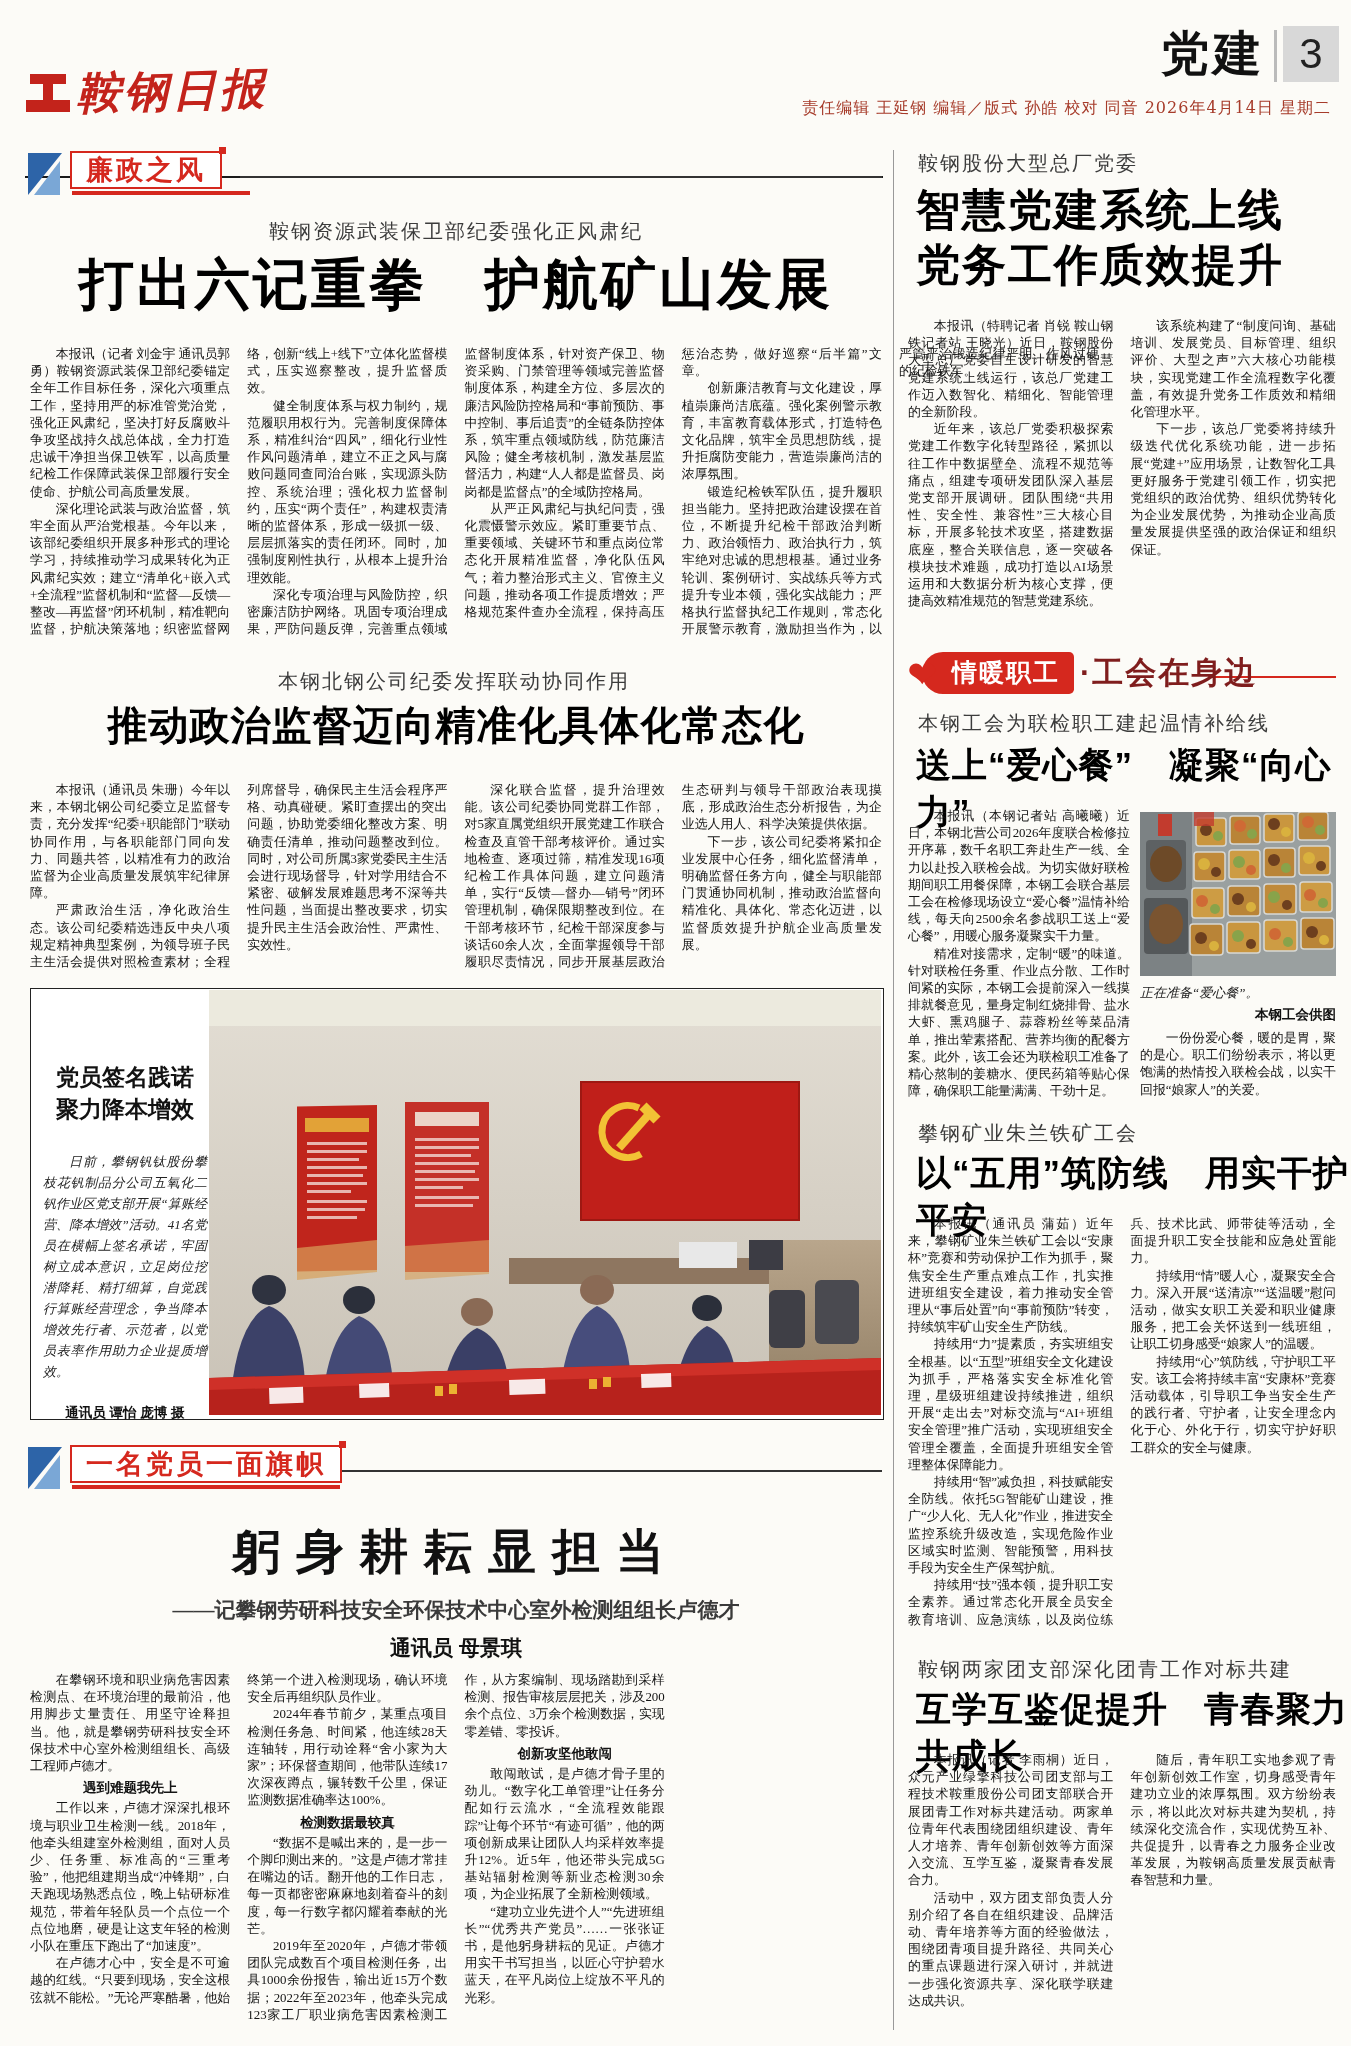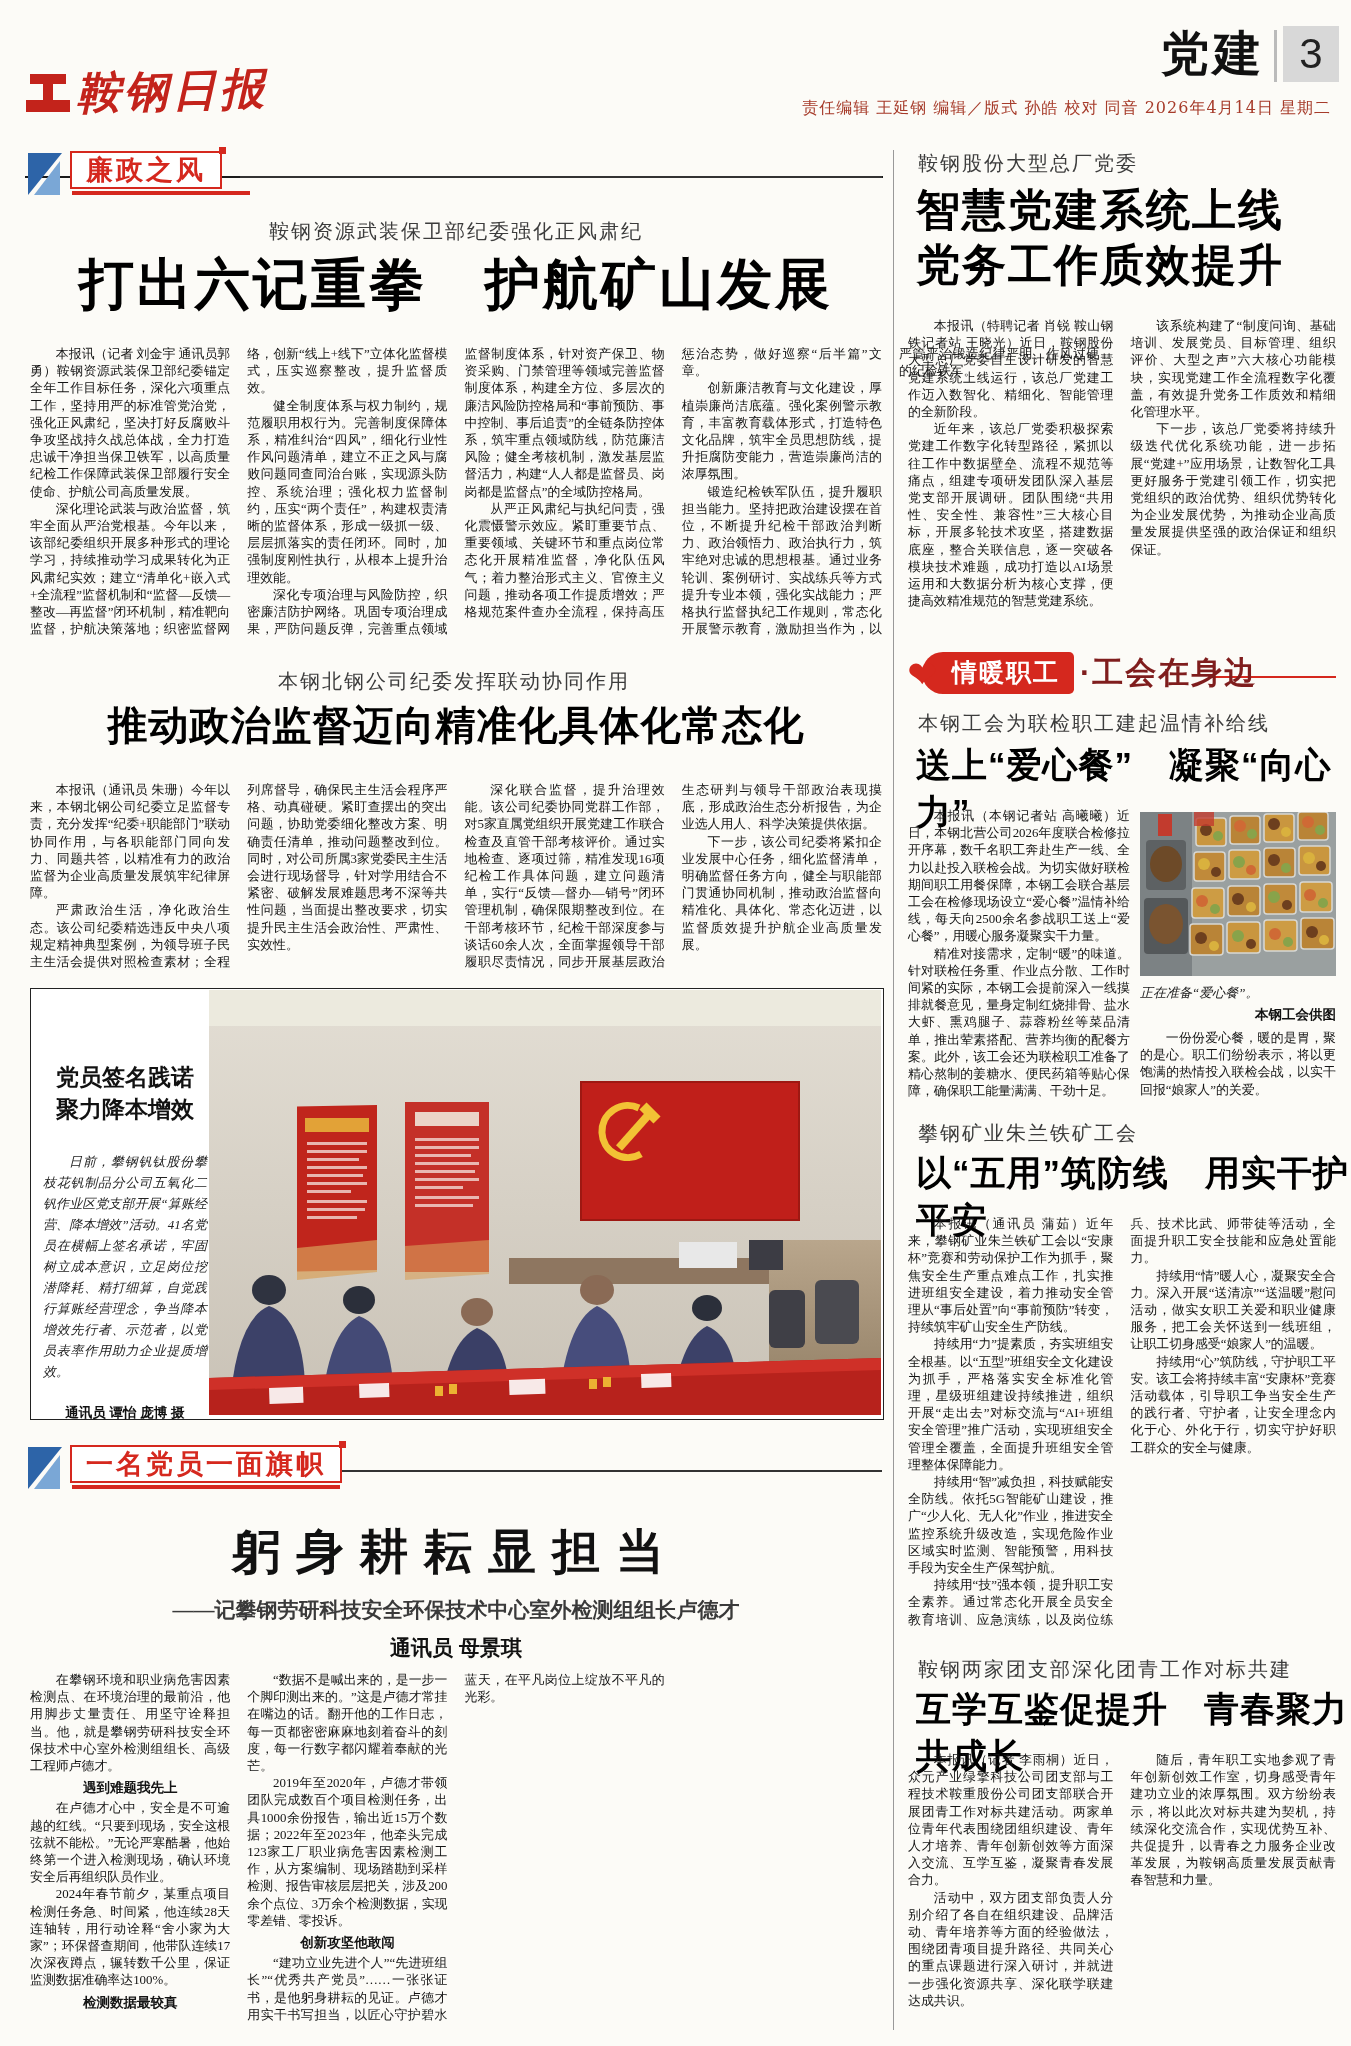--- a/index.html
+++ b/index.html
@@ -236,26 +236,28 @@
     <span class="label-underline" style="display:block;width:268px;margin-left:2px;"></span>
   </span>
 </div>
 
 <div class="abs serifhead h3a" style="left:30px;top:1520px;">躬身耕耘显担当</div>
 <div class="abs sub3" style="left:30px;top:1596px;">——记攀钢劳研科技安全环保技术中心室外检测组组长卢德才</div>
 <div class="abs byline" style="left:30px;top:1634px;">通讯员 母景琪</div>
 <div class="abs body-cols cols4" style="left:30px;top:1672px;width:852px;height:368px;">
   <p>在攀钢环境和职业病危害因素检测点、在环境治理的最前沿，他用脚步丈量责任、用坚守诠释担当。他，就是攀钢劳研科技安全环保技术中心室外检测组组长、高级工程师卢德才。</p>
   <h4>遇到难题我先上</h4>
+  <p>工作以来，卢德才深深扎根环境与职业卫生检测一线。2018年，他牵头组建室外检测组，面对人员少、任务重、标准高的“三重考验”，他把组建期当成“冲锋期”，白天跑现场熟悉点位，晚上钻研标准规范，带着年轻队员一个点位一个点位地磨，硬是让这支年轻的检测小队在重压下跑出了“加速度”。</p>
   <p>在卢德才心中，安全是不可逾越的红线。“只要到现场，安全这根弦就不能松。”无论严寒酷暑，他始终第一个进入检测现场，确认环境安全后再组织队员作业。</p>
   <p>2024年春节前夕，某重点项目检测任务急、时间紧，他连续28天连轴转，用行动诠释“舍小家为大家”；环保督查期间，他带队连续17次深夜蹲点，辗转数千公里，保证监测数据准确率达100%。</p>
   <h4>检测数据最较真</h4>
   <p>“数据不是喊出来的，是一步一个脚印测出来的。”这是卢德才常挂在嘴边的话。翻开他的工作日志，每一页都密密麻麻地刻着奋斗的刻度，每一行数字都闪耀着奉献的光芒。</p>
   <p>2019年至2020年，卢德才带领团队完成数百个项目检测任务，出具1000余份报告，输出近15万个数据；2022年至2023年，他牵头完成123家工厂职业病危害因素检测工作，从方案编制、现场踏勘到采样检测、报告审核层层把关，涉及200余个点位、3万余个检测数据，实现零差错、零投诉。</p>
   <h4>创新攻坚他敢闯</h4>
+  <p>敢闯敢试，是卢德才骨子里的劲儿。“数字化工单管理”让任务分配如行云流水，“全流程效能跟踪”让每个环节“有迹可循”，他的两项创新成果让团队人均采样效率提升12%。近5年，他还带头完成5G基站辐射检测等新业态检测30余项，为企业拓展了全新检测领域。</p>
   <p>“建功立业先进个人”“先进班组长”“优秀共产党员”……一张张证书，是他躬身耕耘的见证。卢德才用实干书写担当，以匠心守护碧水蓝天，在平凡岗位上绽放不平凡的光彩。</p>
 </div>
 
 <div class="abs kicker" style="left:918px;top:150px;">鞍钢股份大型总厂党委</div>
 <div class="abs headline h4a" style="left:916px;top:182px;">
   <div>智慧党建系统上线</div>
   <div>党务工作质效提升</div>
 </div>
 <div class="abs body-cols cols2" style="left:908px;top:318px;width:428px;height:326px;">
   <p>本报讯（特聘记者 肖锐 鞍山钢铁记者站 王晓光）近日，鞍钢股份大型总厂党委自主设计研发的智慧党建系统上线运行，该总厂党建工作迈入数智化、精细化、智能管理的全新阶段。</p>

